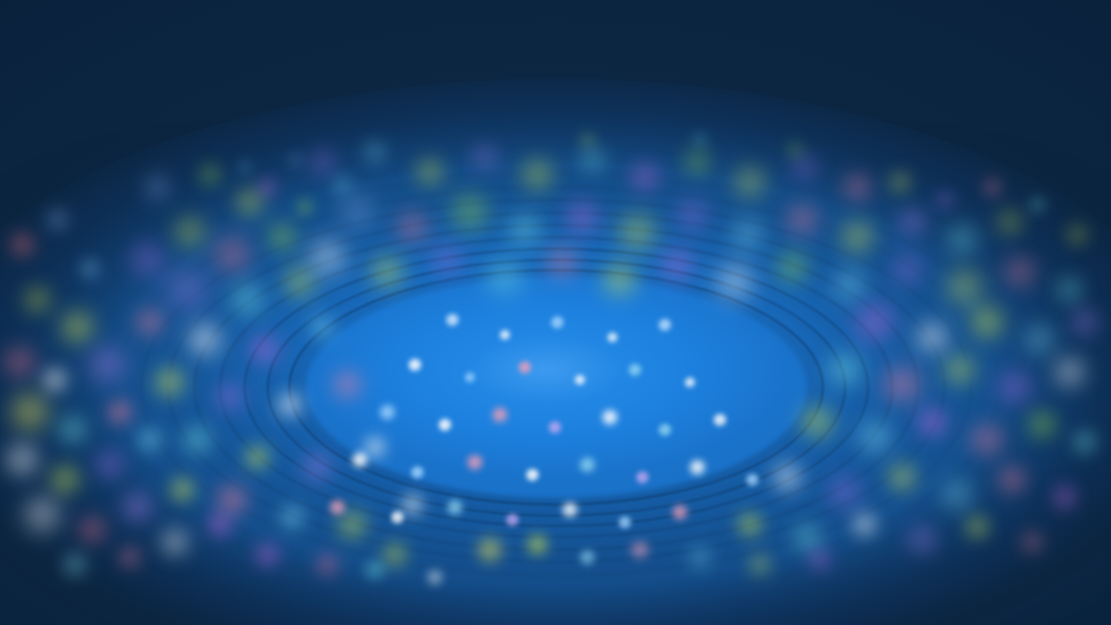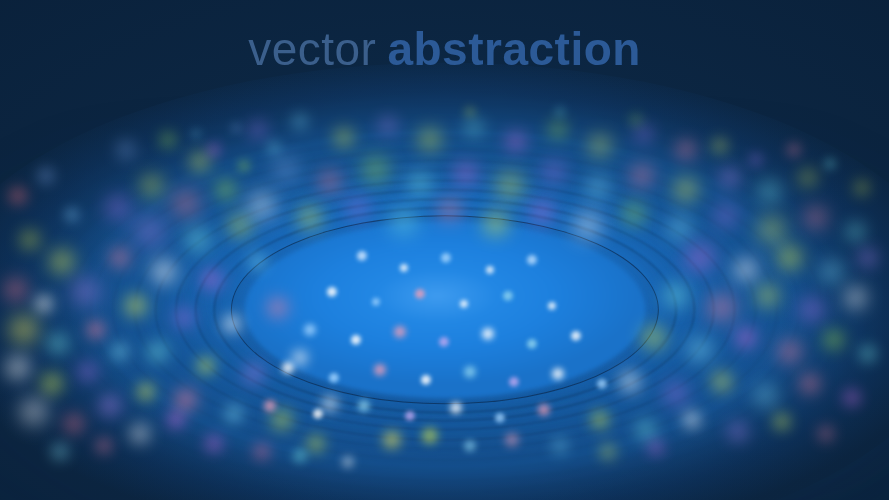--- a/index.html
+++ b/index.html
@@ -292,17 +292,14 @@
       <div class="p" style="left: 862px; top: 188px; width: 16px; height: 16px; background: radial-gradient(circle at 42% 38%, rgb(200, 217, 74) 0%, rgb(200, 217, 74) 55%, rgba(255, 255, 255, 0) 100%); filter: blur(7px); opacity: 0.4;"></div>
       <div class="p" style="left: 236px; top: 128px; width: 10px; height: 10px; background: radial-gradient(circle at 42% 38%, rgb(127, 167, 232) 0%, rgb(127, 167, 232) 55%, rgba(255, 255, 255, 0) 100%); filter: blur(5px); opacity: 0.32;"></div>
       <div class="p" style="left: 196px; top: 134px; width: 10px; height: 10px; background: radial-gradient(circle at 42% 38%, rgb(111, 200, 232) 0%, rgb(111, 200, 232) 55%, rgba(255, 255, 255, 0) 100%); filter: blur(5px); opacity: 0.3;"></div>
       <div class="p" style="left: 636px; top: 120px; width: 12px; height: 12px; background: radial-gradient(circle at 42% 38%, rgb(154, 217, 74) 0%, rgb(154, 217, 74) 55%, rgba(255, 255, 255, 0) 100%); filter: blur(6px); opacity: 0.32;"></div>
       <div class="p" style="left: 560px; top: 112px; width: 10px; height: 10px; background: radial-gradient(circle at 42% 38%, rgb(111, 217, 224) 0%, rgb(111, 217, 224) 55%, rgba(255, 255, 255, 0) 100%); filter: blur(5px); opacity: 0.3;"></div>
       <div class="p" style="left: 470px; top: 112px; width: 10px; height: 10px; background: radial-gradient(circle at 42% 38%, rgb(215, 232, 74) 0%, rgb(215, 232, 74) 55%, rgba(255, 255, 255, 0) 100%); filter: blur(5px); opacity: 0.3;"></div>
     </div>
 
   <div class="vignette"></div>
 
-  <div id="title">
-    <span class="light">vector</span><span class="sp"></span><span class="bold">abstraction</span>
-  </div>
 
 </div>
 
 </body></html>

